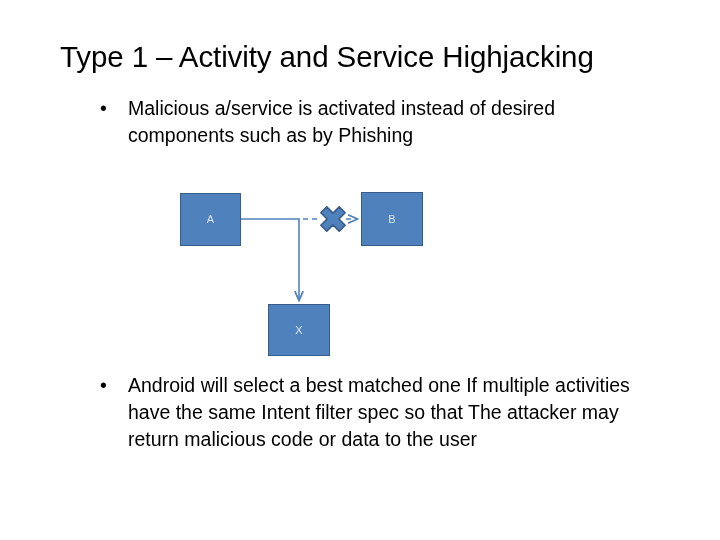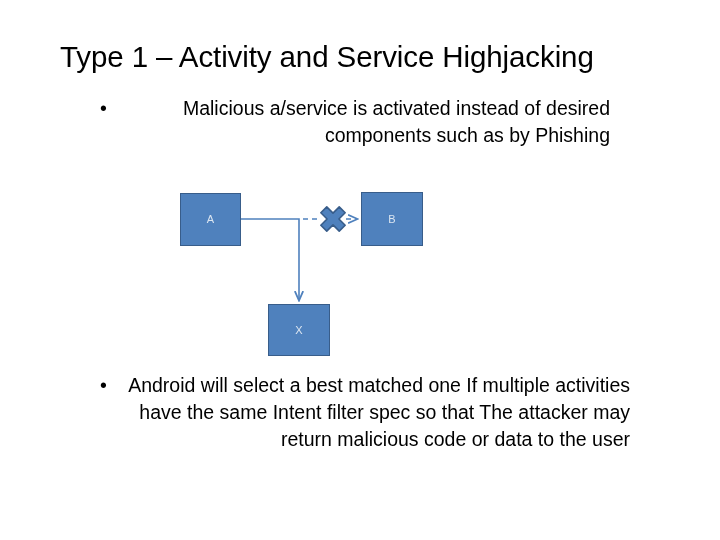--- a/index.html
+++ b/index.html
@@ -46,21 +46,20 @@
   }
   .bullet-mark {
     position: absolute;
     left: 10px;
     top: 0;
     font-size: 19.5px;
     line-height: 27px;
   }
   .bullet-text {
     display: block;
-    text-align: right;
   }
 
   #bullet-1 {
     left: 90px;
     top: 95px;
     width: 520px;
   }
   #bullet-2 {
     left: 90px;
     top: 372px;

